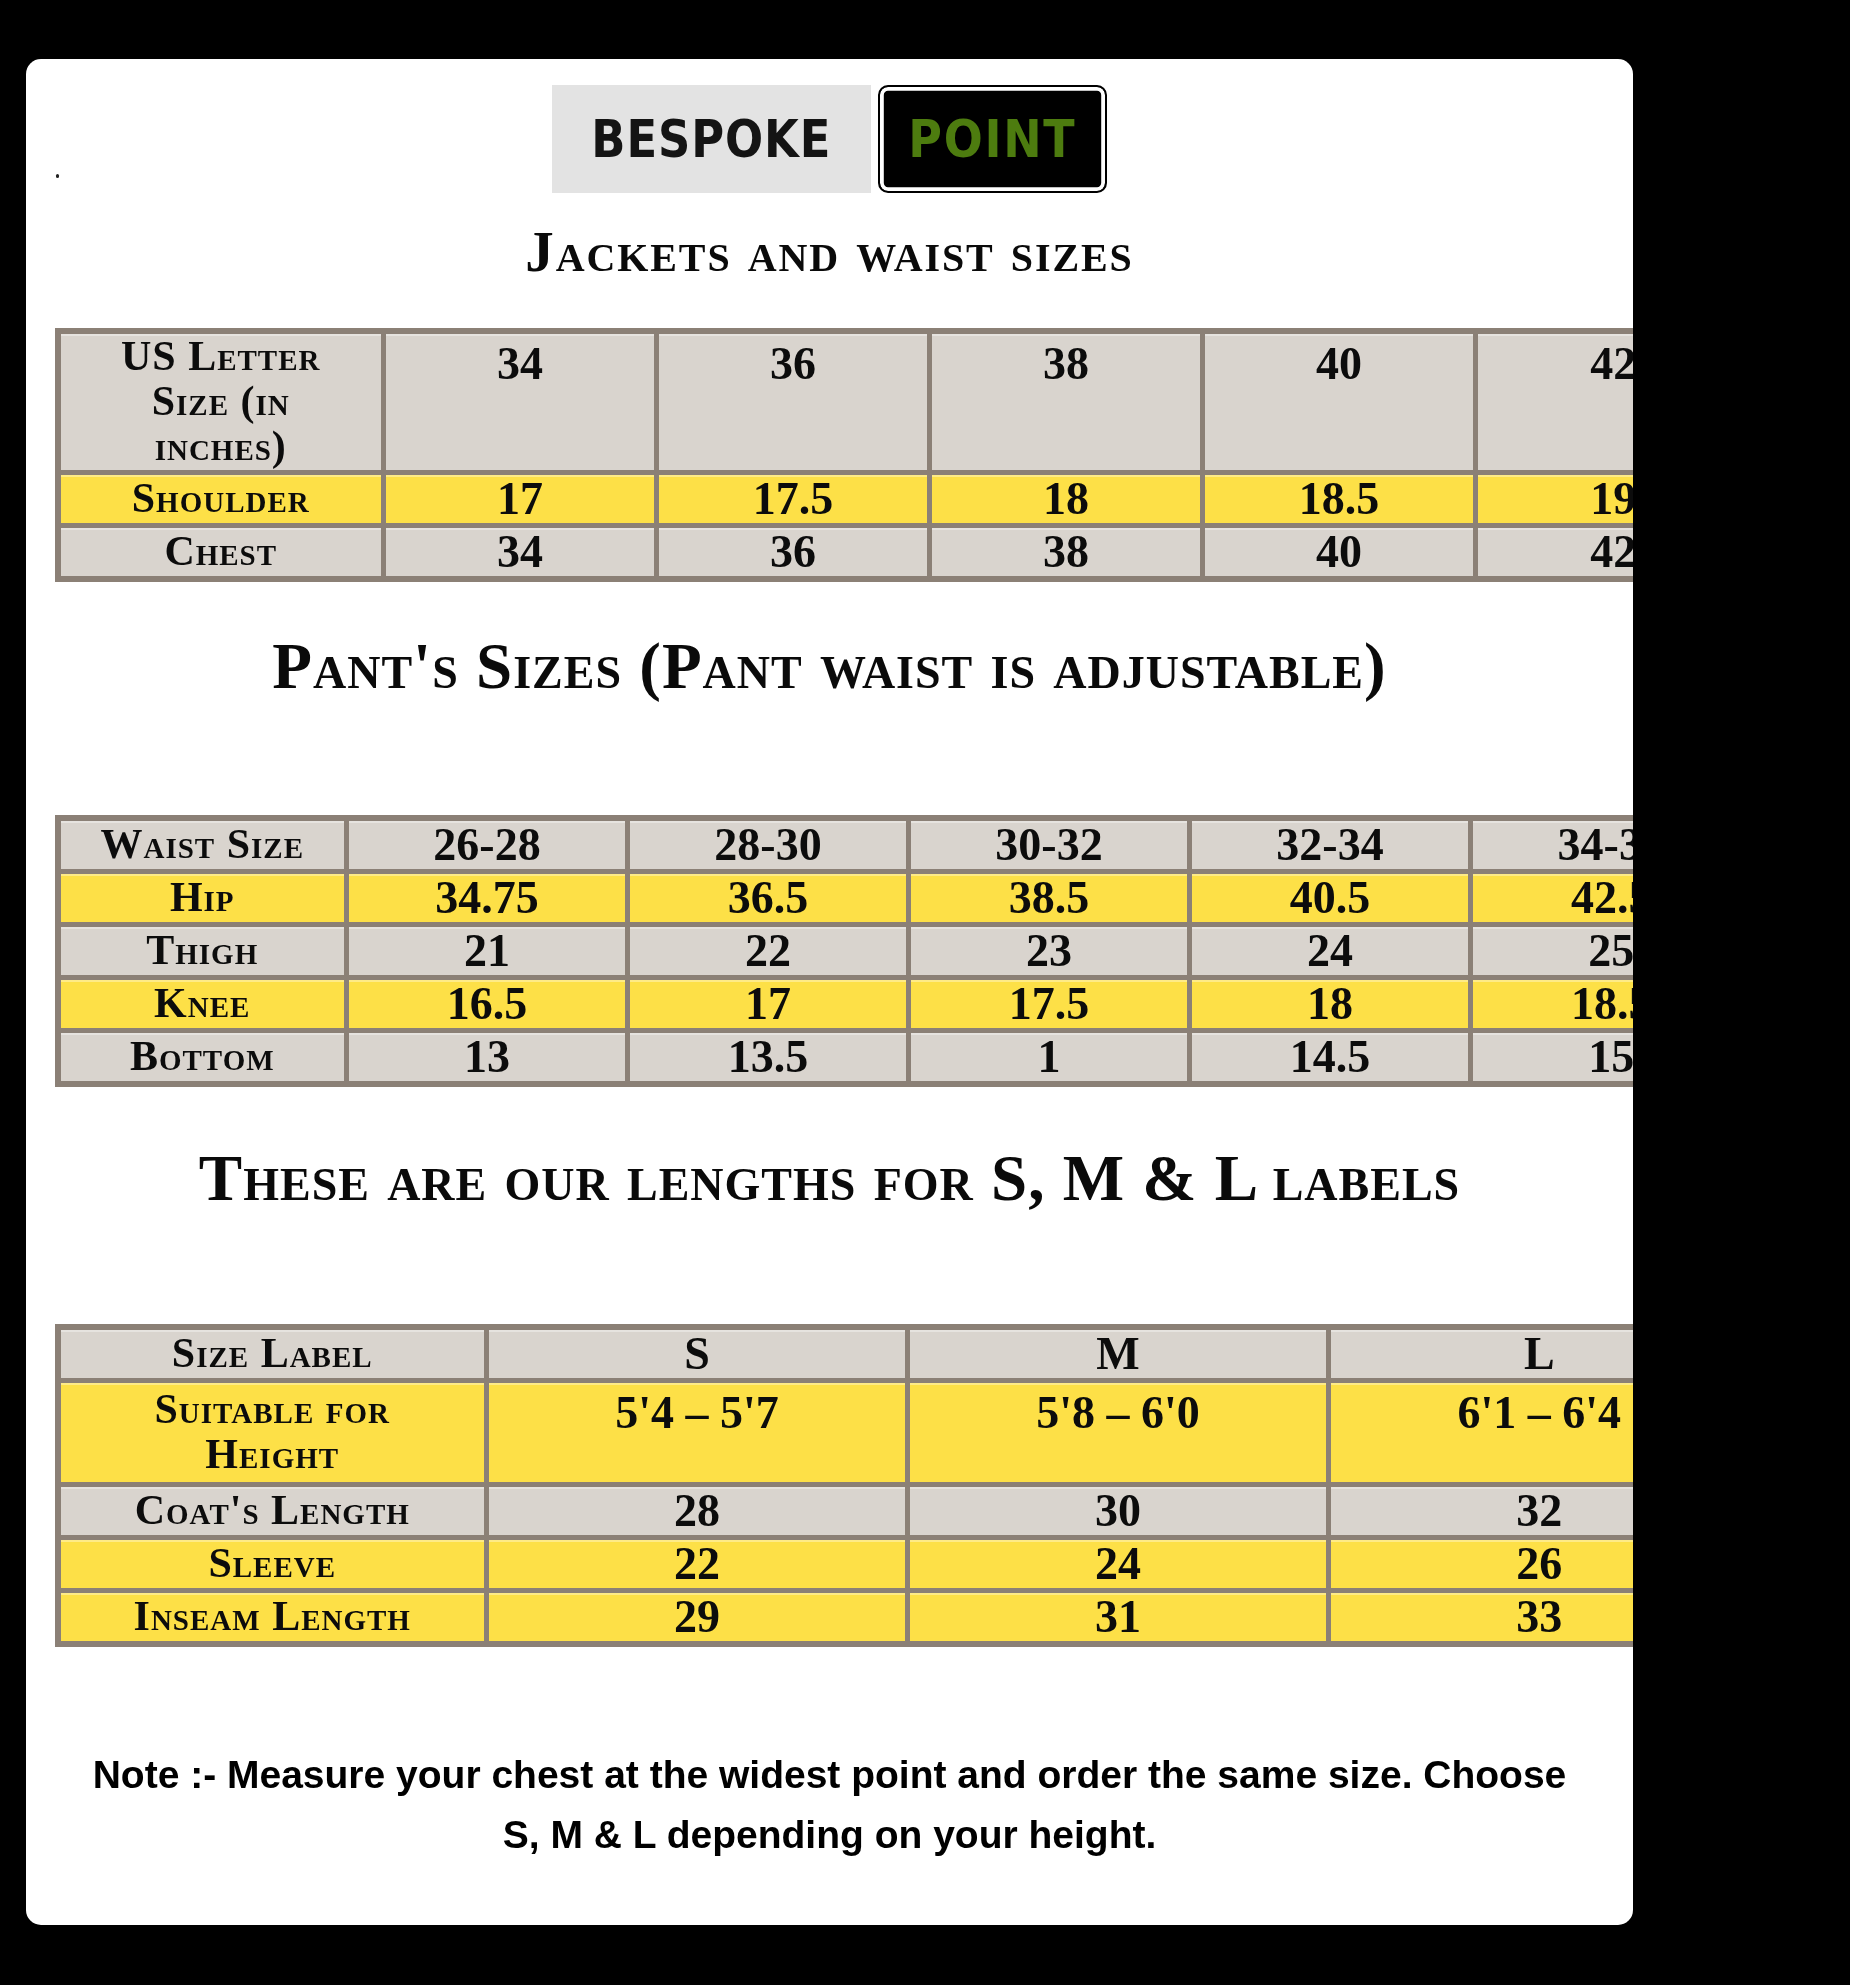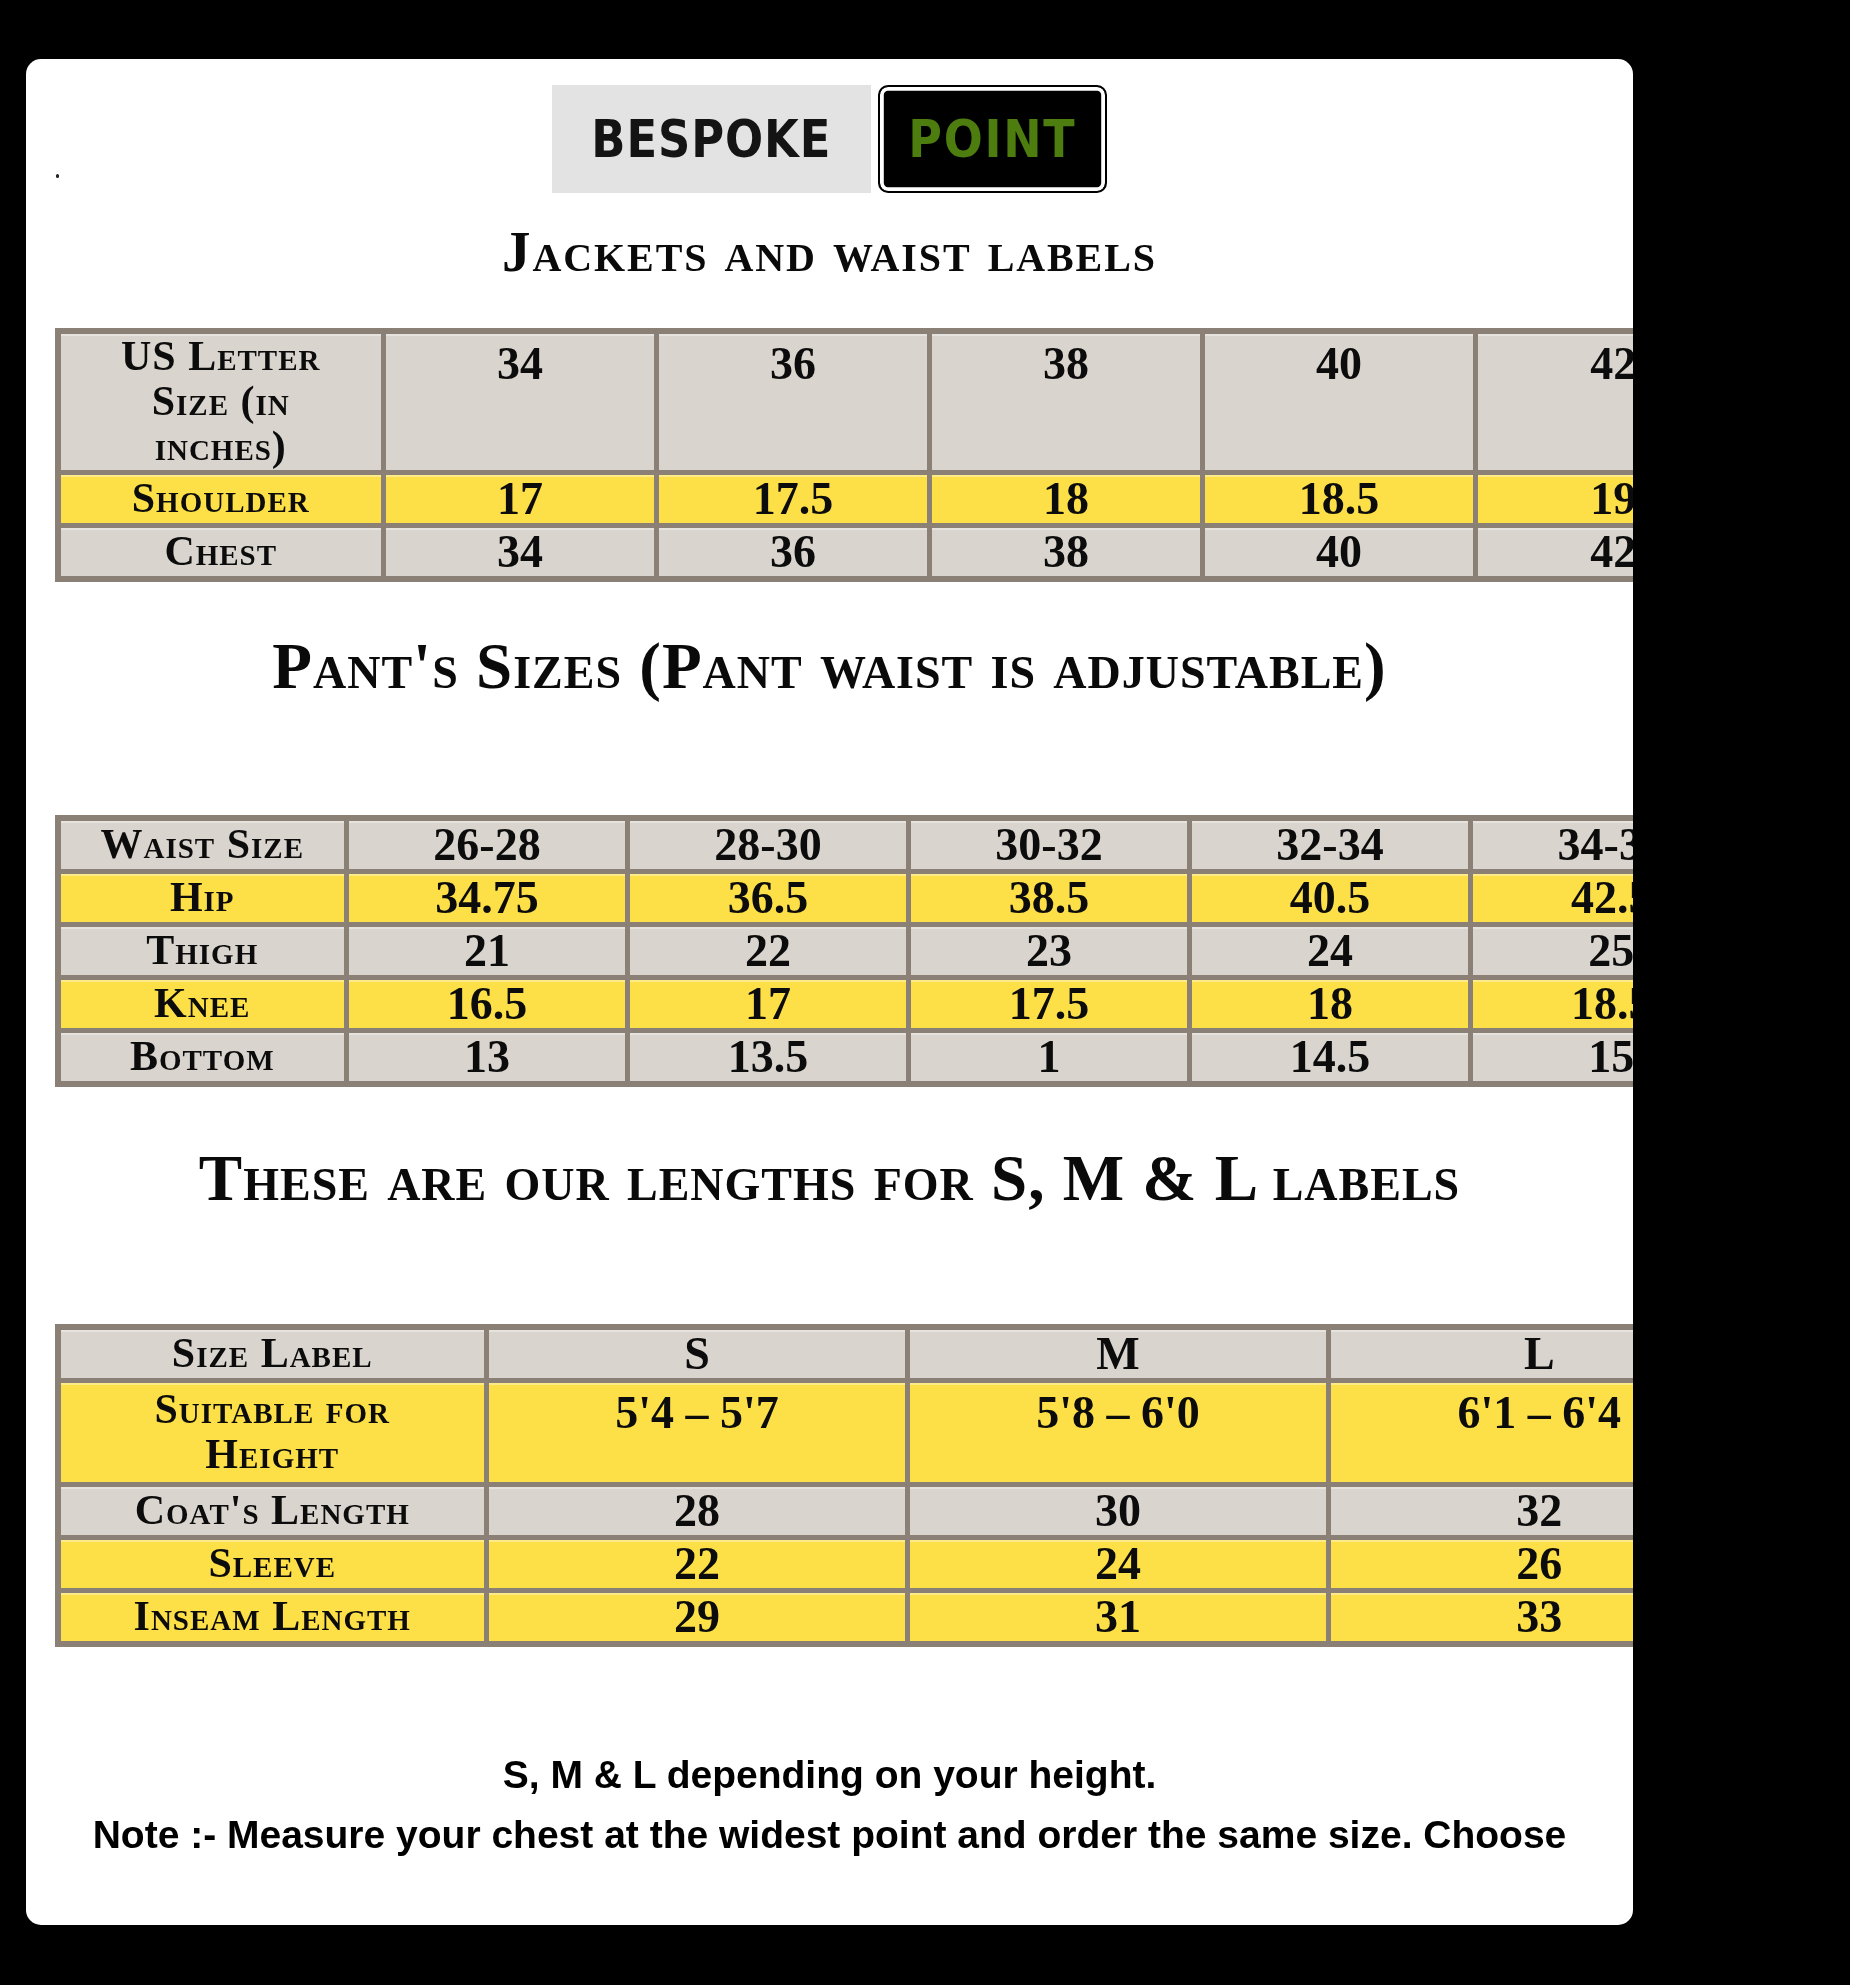--- a/index.html
+++ b/index.html
@@ -52,21 +52,21 @@
 
   <div class="logo-row">
     <div class="logo-left">
         <span>BESPOKE</span>
       </div>
     <div class="logo-right">
         <span>POINT</span>
       </div>
   </div>
 
-  <div class="section-title title-1">Jackets and waist labels</div>
+  <div class="section-title title-1">Jackets and waist sizes</div>
 
   <table class="t1">
     <colgroup>
         <col style="width:326px">
         <col style="width:273px">
         <col style="width:273px">
         <col style="width:273px">
         <col style="width:273px">
         <col style="width:276px">
       </colgroup>
@@ -190,18 +190,18 @@
     <tr class="r row-dark">
       <td class="lbl">Inseam Length</td>
       <td class="val">29</td>
       <td class="val">31</td>
       <td class="val">33</td>
     </tr>
   </tbody>
     </table>
 
   <div class="note">
+    <div>Note :-  Measure your chest at the widest point and order the same size. Choose</div>
     <div>S, M &amp; L depending on your height.</div>
-    <div>Note :-  Measure your chest at the widest point and order the same size. Choose</div>
 
   </div>
 </div>
 
 
 </body></html>

